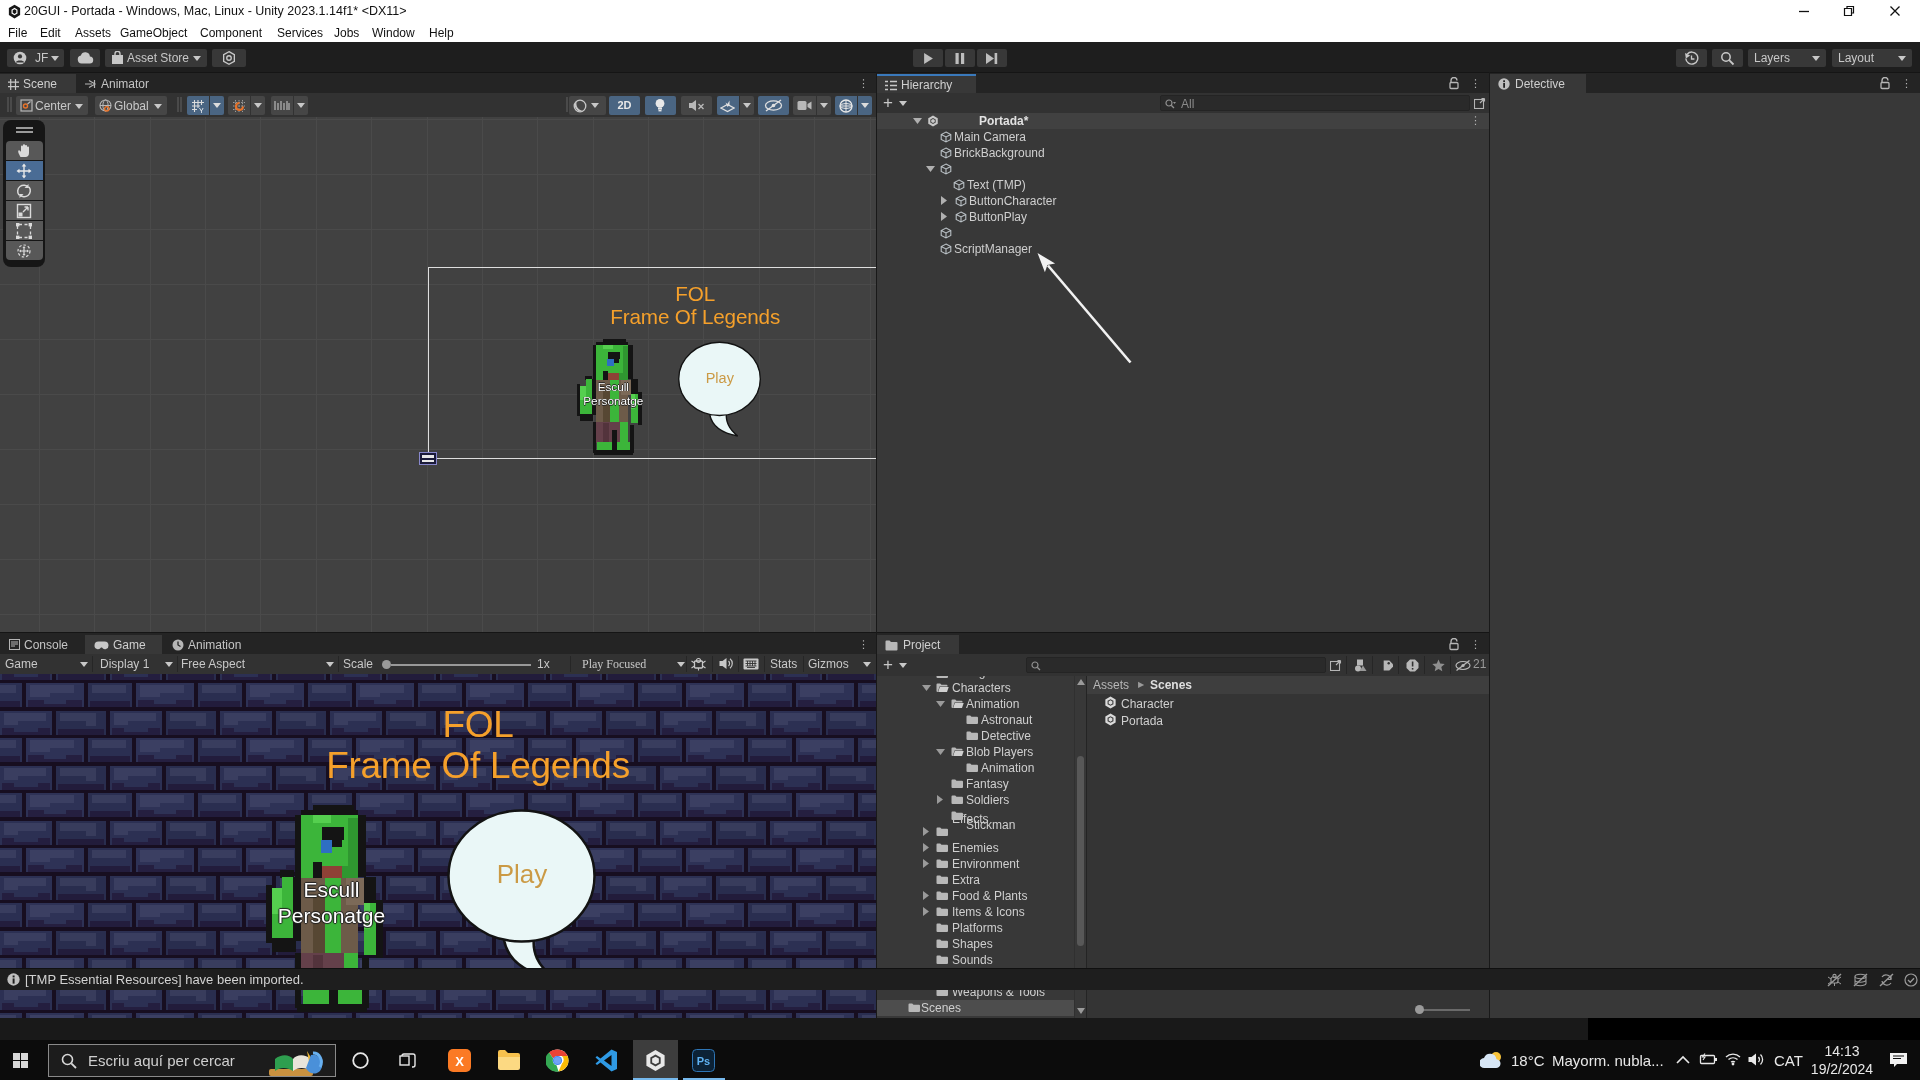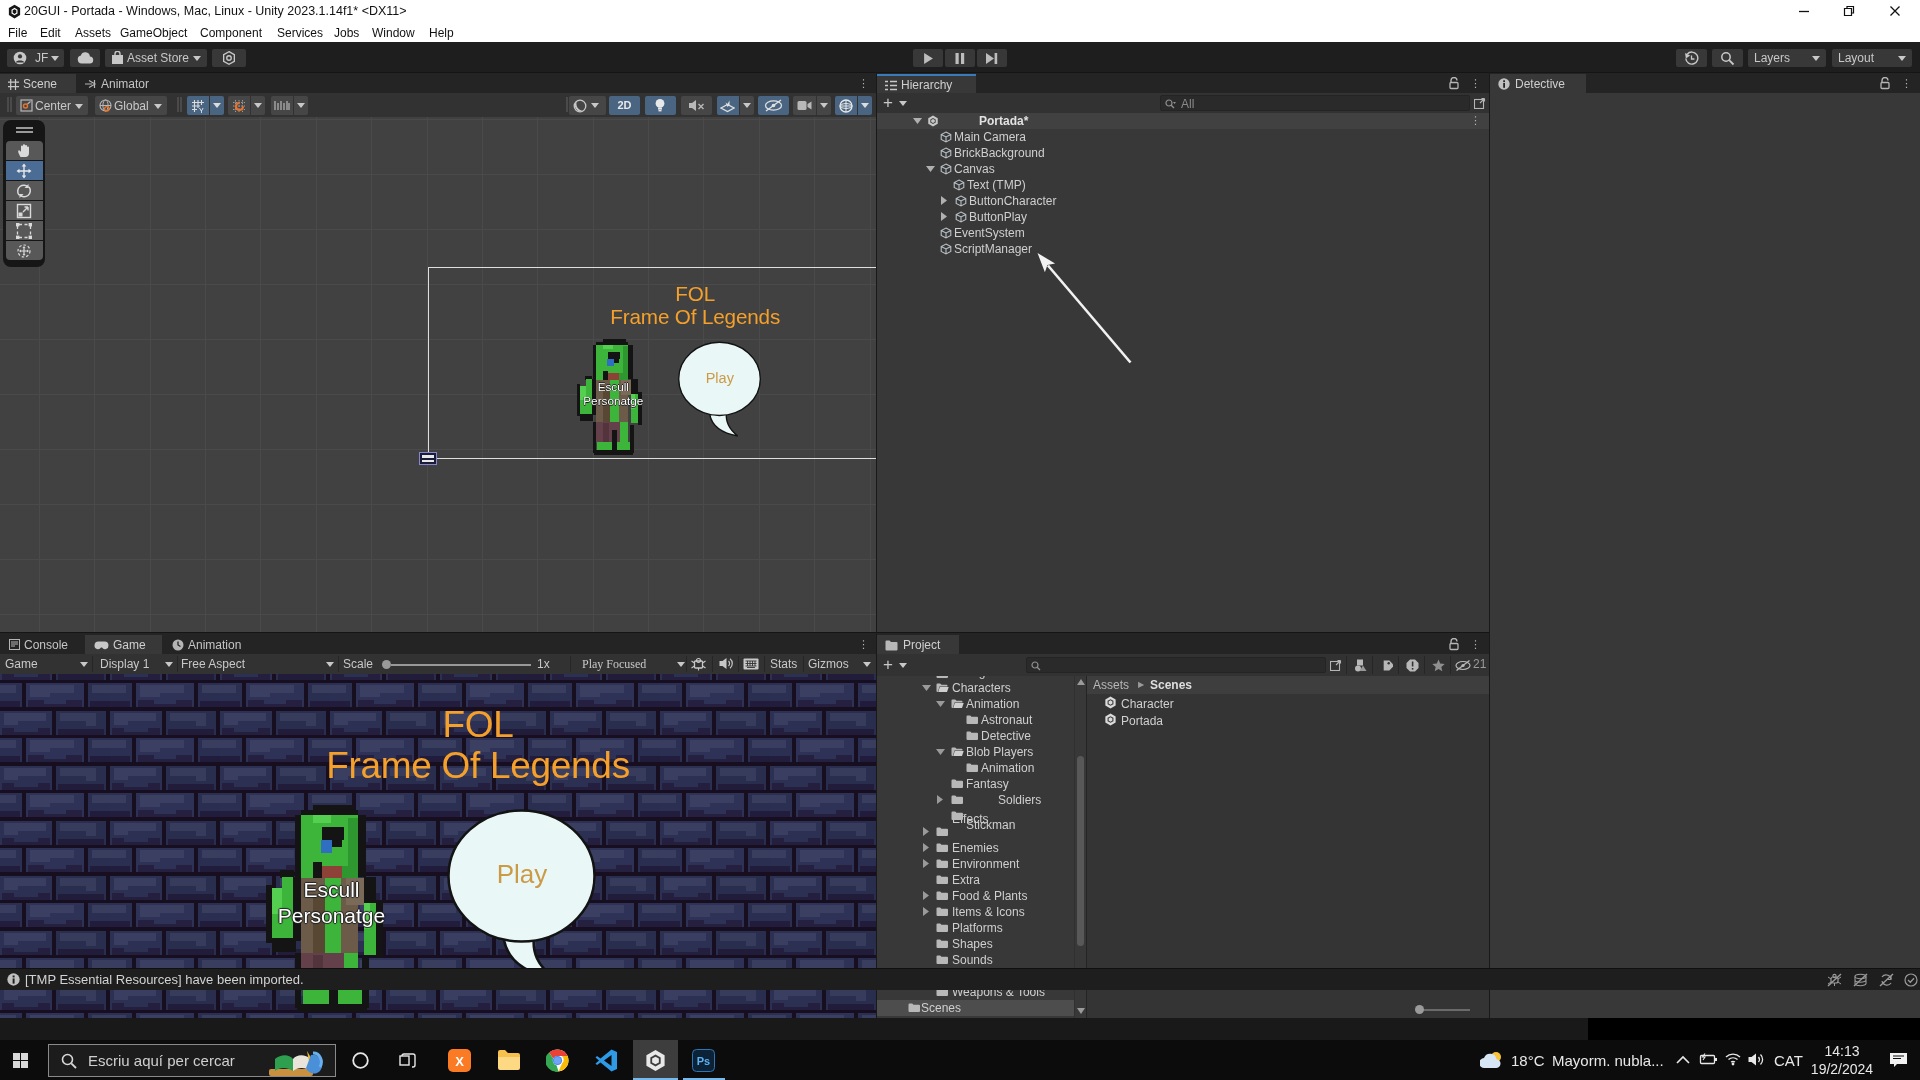--- a/index.html
+++ b/index.html
@@ -651,34 +651,28 @@
           </svg>
         <span class="abs" style="left:66px;top:1px;font-size:12px;font-weight:bold;color:#e2e2e2;padding-left:36px;">Portada*</span>
         <div class="kebab" style="left:593px;top:1px;">⋮</div>
       </div>
       <div class="hrow" style="top:16px;">
           <span style="left:77px;">Main Camera</span>
         </div>
       <div class="hrow" style="top:32px;">
           <span style="left:77px;">BrickBackground</span>
         </div>
-      <div class="hrow" style="top:48px;">
-          <span style="left:77px;">Canvas</span>
-        </div>
       <div class="hrow" style="top:80px;">
           <span style="left:92px;">ButtonCharacter</span>
         </div>
       <div class="hrow" style="top:64px;">
           <span style="left:90px;">Text (TMP)</span>
         </div>
       <div class="hrow" style="top:96px;">
           <span style="left:92px;">ButtonPlay</span>
-        </div>
-      <div class="hrow" style="top:112px;">
-          <span style="left:77px;">EventSystem</span>
         </div>
       <div class="hrow" style="top:128px;">
           <span style="left:77px;">ScriptManager</span>
         </div>
 
       <svg class="abs" style="left:63px;top:18px" width="12" height="12" viewBox="0 0 12 12">
           <use href="#cubeicon"></use>
         </svg>
       <svg class="abs" style="left:63px;top:34px" width="12" height="12" viewBox="0 0 12 12">
           <use href="#cubeicon"></use>
@@ -790,21 +784,21 @@
           </div>
         <div class="prow" style="top:68px;">
             <span style="left:89px;text-align:center;">Blob Players</span>
           </div>
         <div class="prow" style="top:84px;">
             <span style="left:104px;">Animation</span>
           </div>
         <div class="prow" style="top:100px;">
             <span style="left:89px;">Fantasy</span>
           </div>
-        <div class="prow" style="top:116px;margin-left:32px;">
+        <div class="prow" style="top:116px;">
             <span style="left:89px;">Soldiers</span>
           </div>
         <div class="prow" style="top:141px;padding-left:28px;">
             <span style="left:89px;">Stickman</span>
           </div>
         <div class="prow" style="top:135px;">
             <span style="left:75px;">Effects</span>
           </div>
         <div class="prow" style="top:164px;">
             <span style="left:75px;">Enemies</span>

